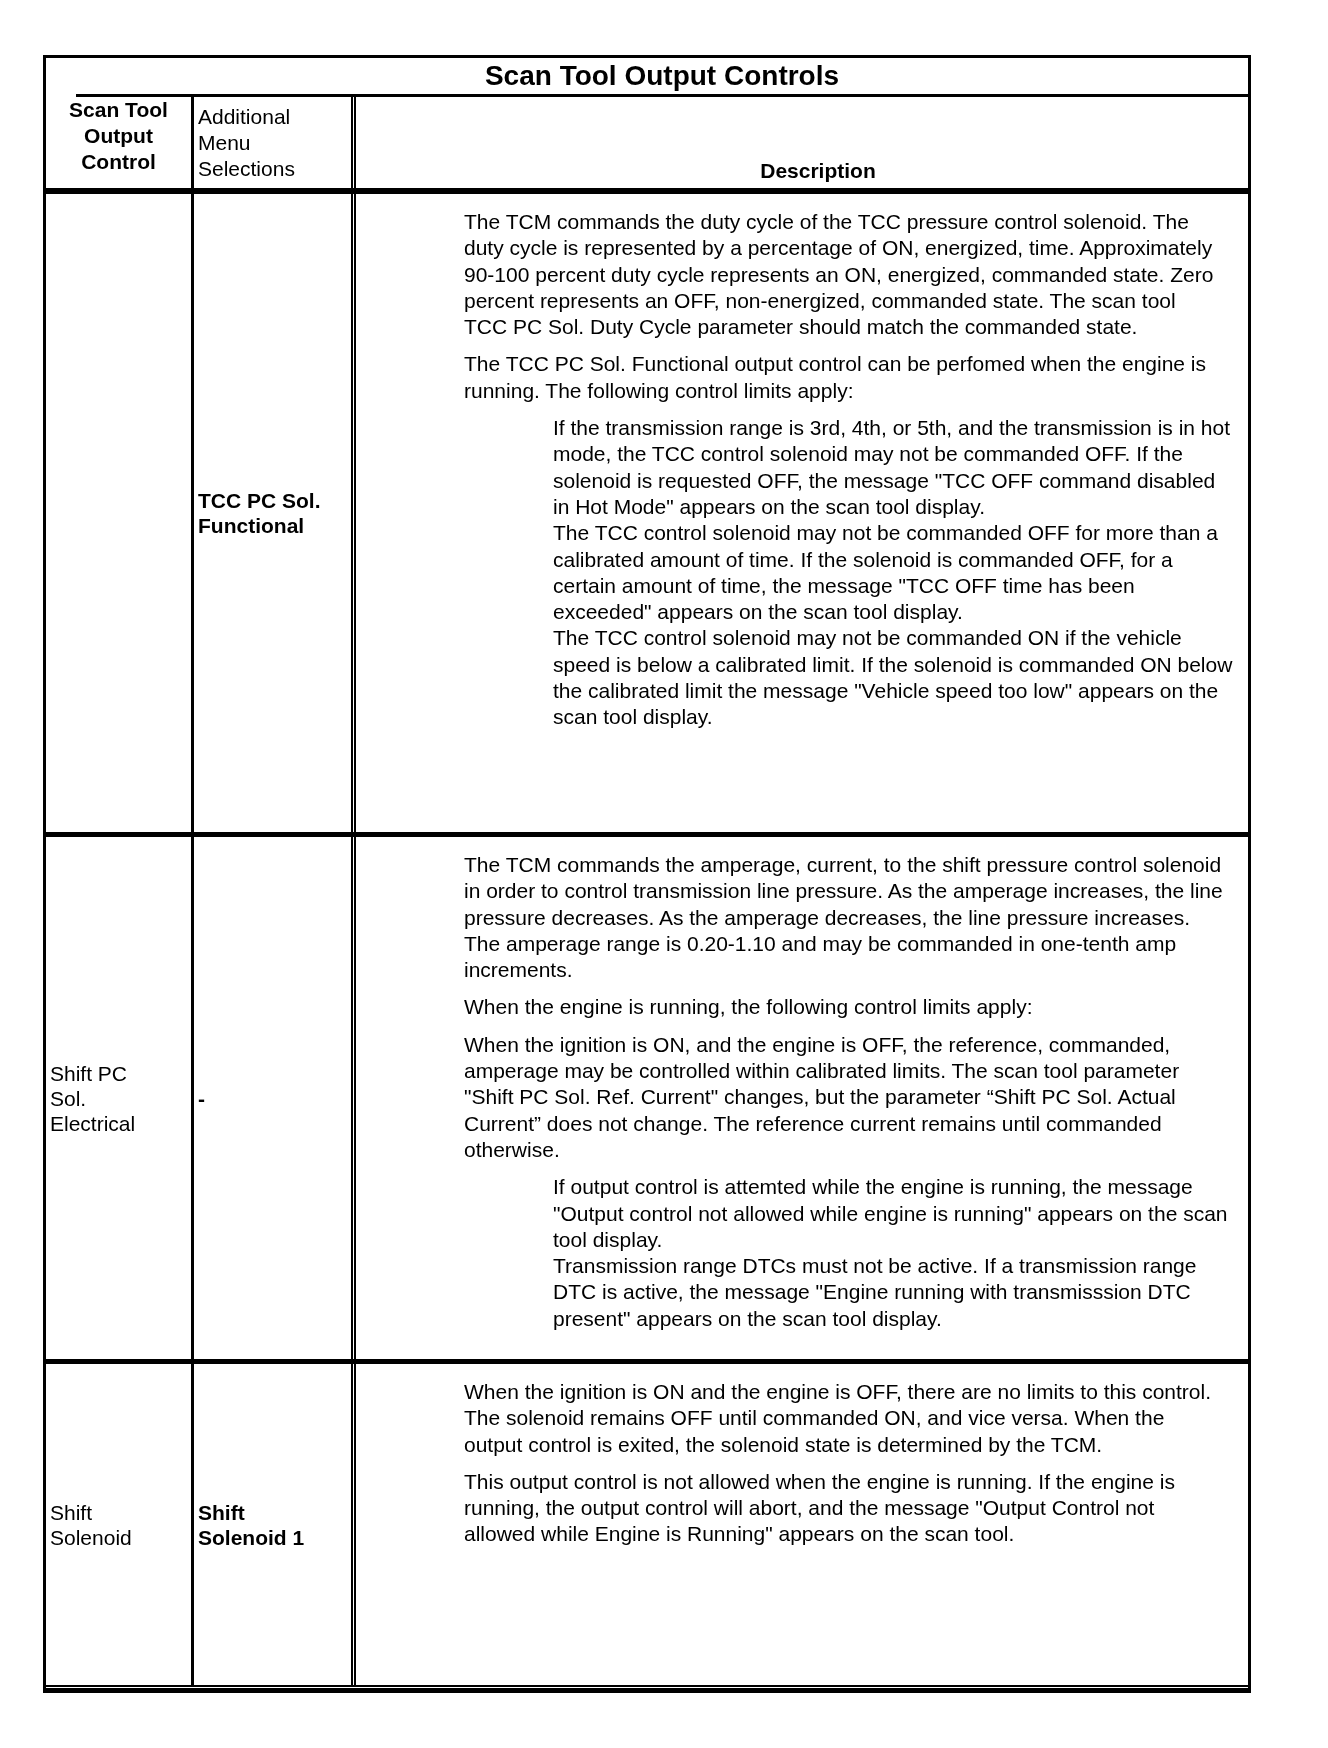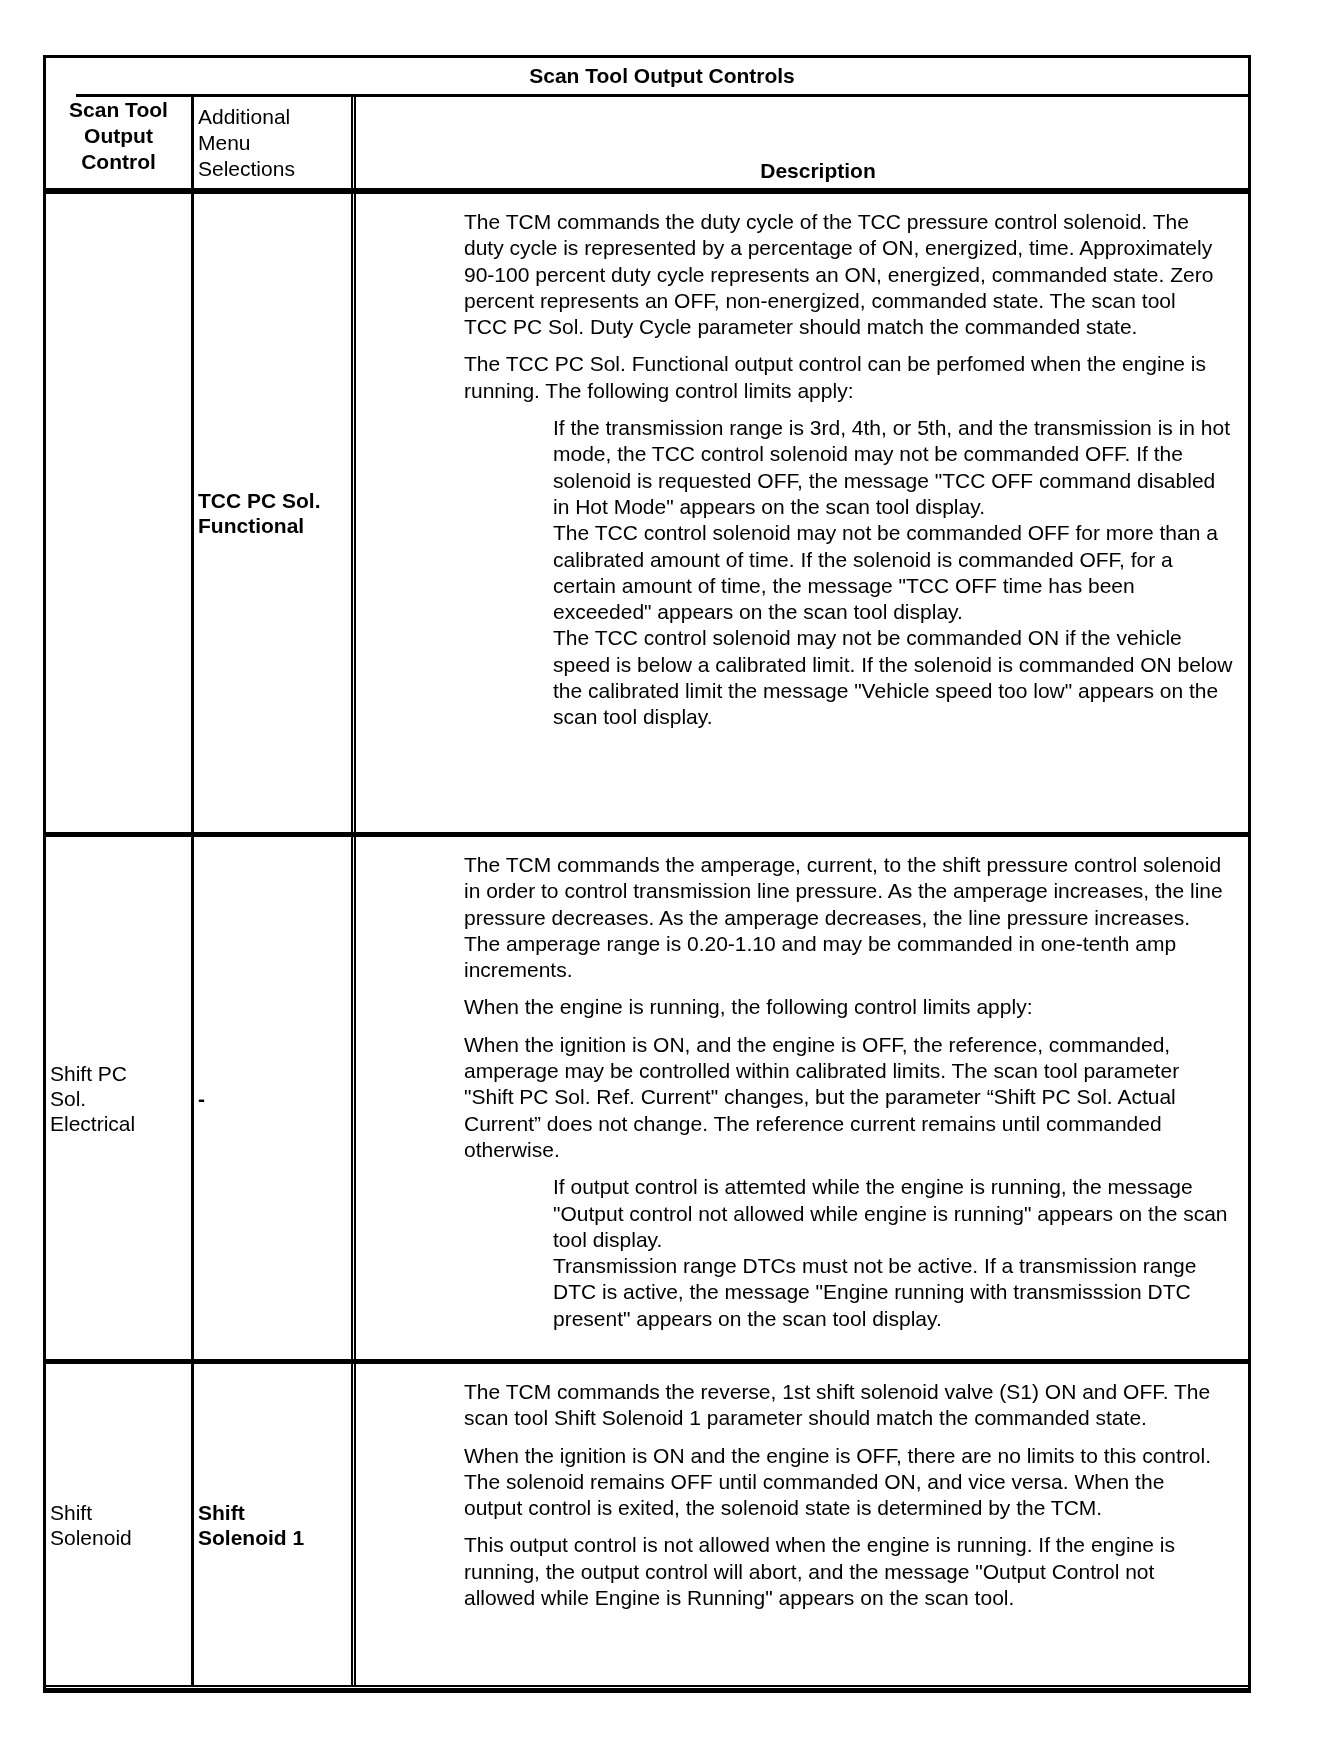--- a/index.html
+++ b/index.html
@@ -1,18 +1,18 @@
 <!DOCTYPE html>
 <html><head>
 <meta charset="utf-8">
 <style>
   html, body { margin:0; padding:0; background:#ffffff; }
   body { width:1328px; height:1748px; position:relative; font-family:"Liberation Sans", sans-serif; color:#000; }
   .tbl { position:absolute; left:43px; top:55px; width:1208px; border:3px solid #000; box-sizing:border-box; }
-  .title-row { height:39px; border-bottom:3px solid #000; display:flex; align-items:center; justify-content:center; font-weight:bold; font-size:21px; box-sizing:border-box;margin-left:30px; }
+  .title-row { height:39px; border-bottom:3px solid #000; display:flex; align-items:center; justify-content:center; font-weight:bold; font-size:28px; box-sizing:border-box;margin-left:30px; }
   .row { display:flex; box-sizing:border-box; }
   .c1 { width:148px; border-right:3px solid #000; box-sizing:border-box; padding:0 4px; font-size:21px; line-height:25px; display:flex; align-items:center; }
   .c2 { width:162px; border-right:5px double #000; box-sizing:border-box; padding:0 4px; font-size:21px; line-height:25px; display:flex; align-items:center;font-weight:bold; }
   .c3 { flex:1; box-sizing:border-box; padding:4px 14px 6px 97px; font-size:21px; line-height:26.3px; }
   .hdr { height:97px; border-bottom:6px solid #000; }
   .hdr .c1 { font-weight:bold; text-align:center; justify-content:center; align-items:flex-start; line-height:26px; }
   .hdr .c2 { font-weight:normal; align-items:center; line-height:26px; }
   .hdr .c3 { font-weight:bold; display:flex; align-items:flex-end; justify-content:center; padding:0 0 4px 16px;margin-left:16px; }
   .r1 { height:643px; border-bottom:5px solid #000; }
   .r2 { height:527px; border-bottom:5px solid #000; }
@@ -88,18 +88,17 @@
         <div>Solenoid</div>
       </div>
     </div>
     <div class="c2">
       <div>
         <div>Shift</div>
         <div>Solenoid 1</div>
       </div>
     </div>
     <div class="c3">
-      <p class="p">The TCM commands the reverse, 1st shift solenoid valve (S1) ON and OFF. The scan tool Shift Solenoid 1 parameter should match the commanded state.</p>
       <p class="p">When the ignition is ON and the engine is OFF, there are no limits to this control. The solenoid remains OFF until commanded ON, and vice versa. When the output control is exited, the solenoid state is determined by the TCM.</p>
       <p class="p">This output control is not allowed when the engine is running. If the engine is running, the output control will abort, and the message "Output Control not allowed while Engine is Running" appears on the scan tool.</p>
     </div>
   </div>
 </div>
 
 </body></html>

